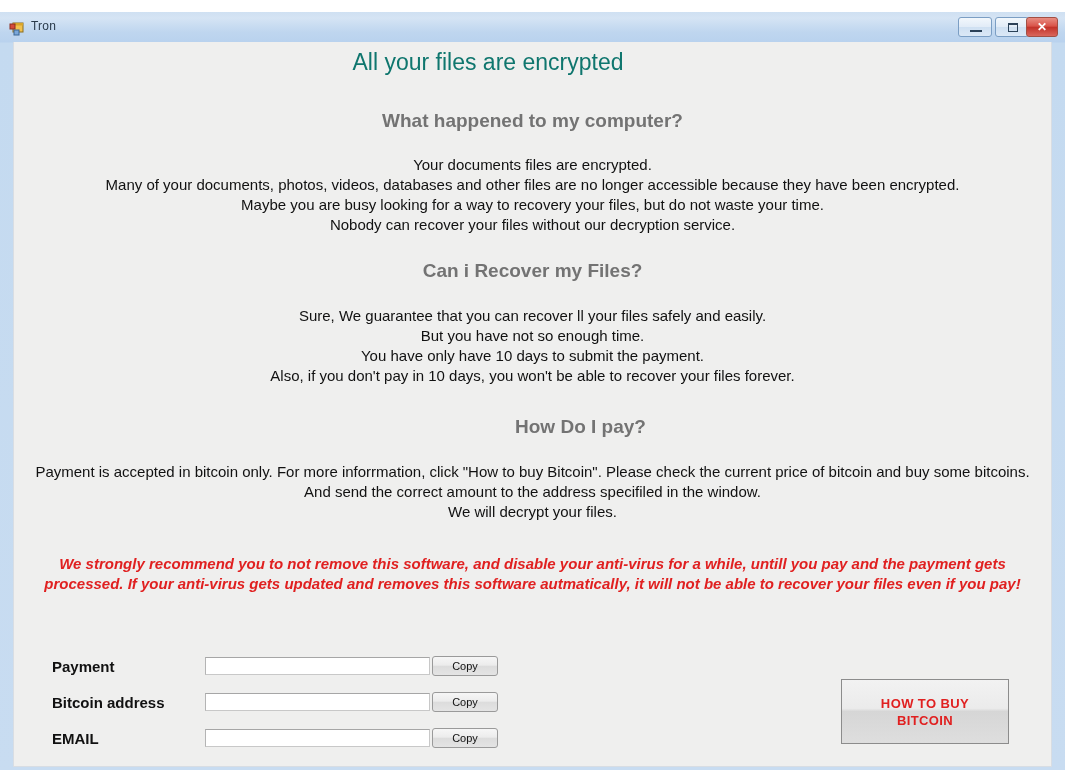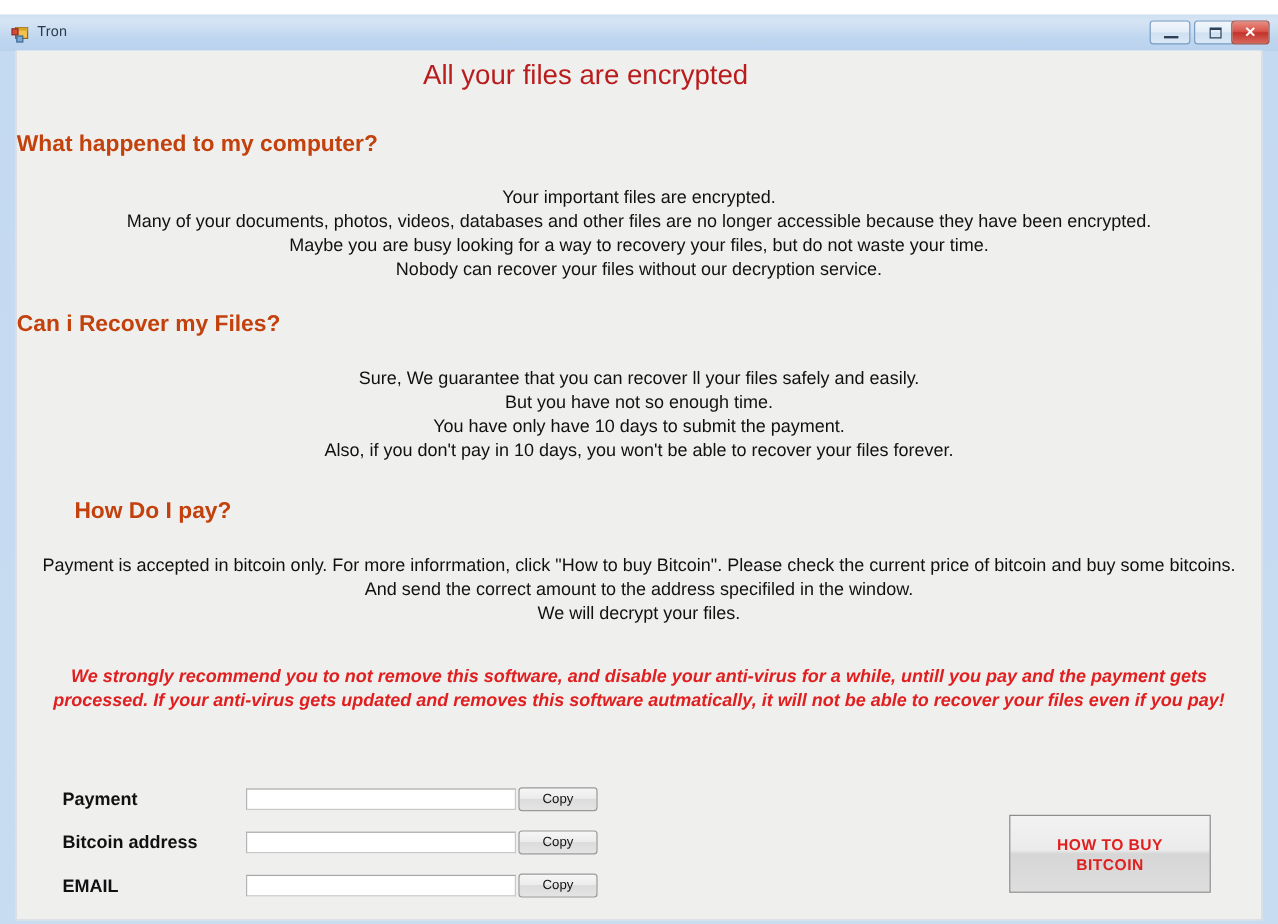--- a/index.html
+++ b/index.html
@@ -106,31 +106,32 @@
     box-sizing: border-box;
     overflow: hidden;
   }
 
   .h1-red {
     position: absolute;
     left: 0; top: 7px;
     width: 948px;
     text-align: center;
     font-size: 23px;
-    color: #b91c1c;
+    color: #0f766e;
     white-space: nowrap;
   }
 
   .h2 {
     position: absolute;
     left: 0;
     width: 1037px;
+    text-align: center;
     font-size: 19px;
     font-weight: bold;
-    color: #c2410c;
+    color: #737373;
     white-space: nowrap;
   }
   .h2-a { top: 68px; }
   .h2-b { top: 218px; }
   .h2-c { top: 374px; padding-left: 48px; }
 
   .body-block {
     position: absolute;
     left: 0;
     width: 1037px;
@@ -252,21 +253,21 @@
       <div class="glyph-close">✕</div>
     </div>
   </div>
 
   <div class="client">
 
     <div class="h1-red">All your files are encrypted</div>
 
     <div class="h2 h2-a">What happened to my computer?</div>
     <div class="body-block body-a">
-      <div>Your important files are encrypted.</div>
+      <div>Your documents files are encrypted.</div>
       <div>Many of your documents, photos, videos, databases and other files are no longer accessible because they have been encrypted.</div>
       <div>Maybe you are busy looking for a way to recovery your files, but do not waste your time.</div>
       <div>Nobody can recover your files without our decryption service.</div>
     </div>
 
     <div class="h2 h2-b">Can i Recover my Files?</div>
     <div class="body-block body-b">
       <div>Sure, We guarantee that you can recover ll your files safely and easily.</div>
       <div>But you have not so enough time.</div>
       <div>You have only have 10 days to submit the payment.</div>

